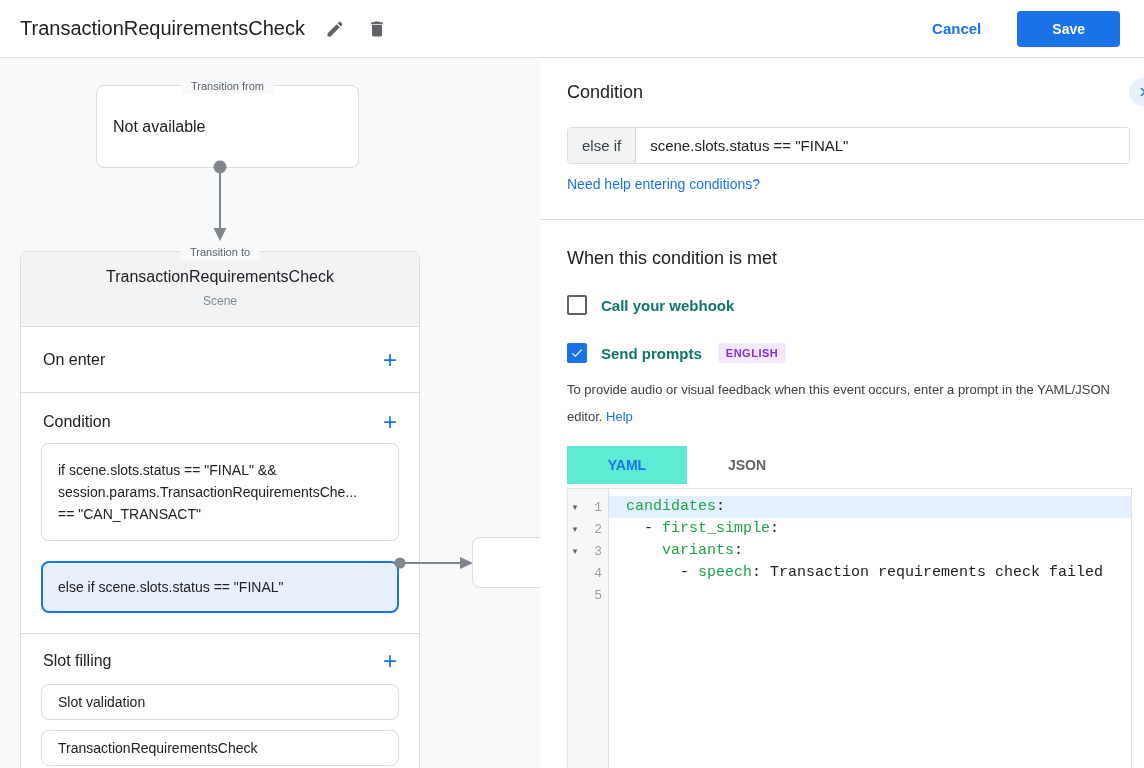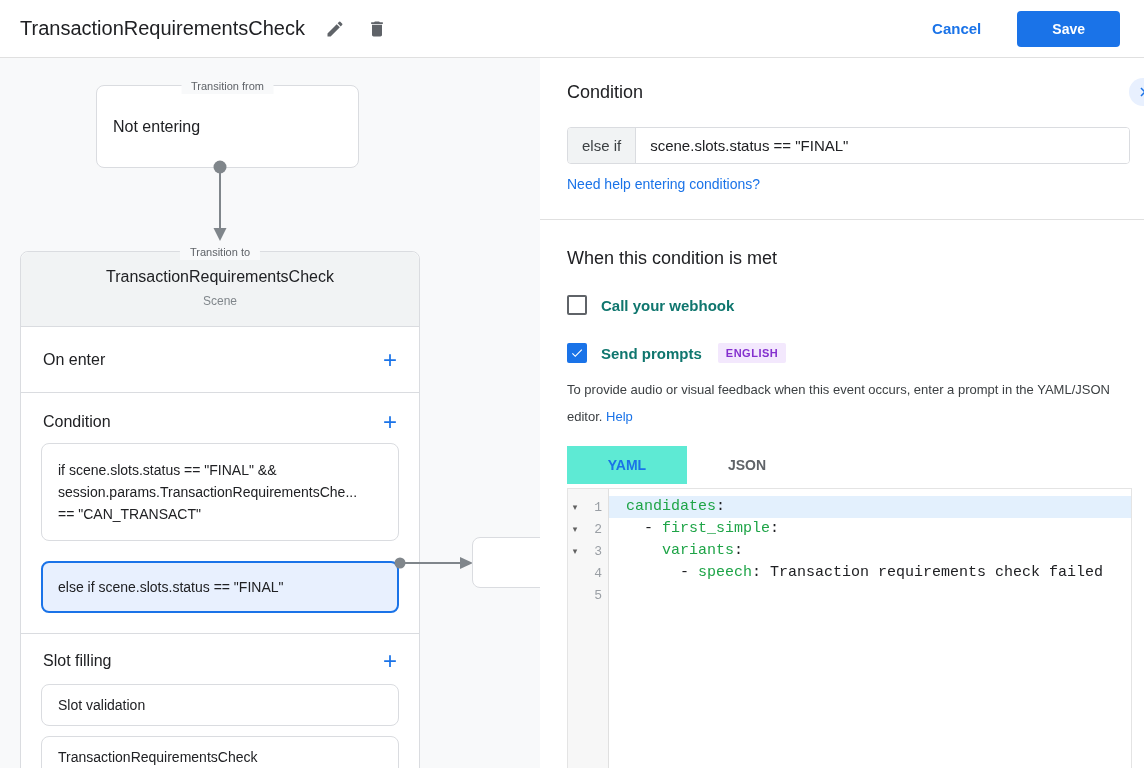--- a/index.html
+++ b/index.html
@@ -50,21 +50,21 @@
   .plus { color:#1a73e8; font-size:24px; font-weight:300; line-height:20px; cursor:pointer; }
 
   .sec-head { display:flex; align-items:center; justify-content:space-between;
               padding:0 22px; height:30px; font-size:16px; color:#202124; }
   .cond-section { padding:14px 0 20px; border-bottom:1px solid #dadce0; }
   .cond-card { margin:6px 20px 0; border:1px solid #dadce0; border-radius:8px;
                padding:15px 16px; font-size:14px; line-height:22px; color:#202124; background:#fff; }
   .cond-card.selected { margin-top:20px; background:#e8f0fe; border:2px solid #1a73e8;
                         padding:13px 15px; }
   .slot-section { padding-top:12px; }
-  .slot-card { margin:8px 20px 0; height:42px; border:1px solid #dadce0; border-radius:8px;
+  .slot-card { margin:8px 20px 0; height:36px; border:1px solid #dadce0; border-radius:8px;
                background:#fff; display:flex; align-items:center; padding:0 16px;
                font-size:14px; color:#202124; }
   .slot-card + .slot-card { margin-top:10px; }
 
   .target-box { position:absolute; left:472px; top:479px; width:100px; height:51px;
                 background:#fff; border:1px solid #dadce0; border-radius:8px; }
 
   
   .panel-top { padding:24px 14px 26px 27px; position:relative; }
   .panel-h { font-size:18px; font-weight:400; color:#202124; margin:0; }
@@ -139,21 +139,21 @@
     <button class="save-btn">Save</button>
   </div>
 </div>
 
 <div class="main">
 
   <div class="canvas">
 
     <div class="tfrom-box">
       <span class="legend">Transition from</span>
-      <div class="tfrom-value">Not entering</div>
+      <div class="tfrom-value">Not available</div>
     </div>
 
     <svg class="arrow-svg" style="left:206px; top:100px;" width="28" height="86" viewBox="0 0 28 86">
       <circle cx="14" cy="9" r="6.5" fill="#80868b"></circle>
       <line x1="14" y1="15" x2="14" y2="71" stroke="#80868b" stroke-width="2"></line>
       <path d="M14 83 L7.5 70 L20.5 70 Z" fill="#80868b"></path>
     </svg>
 
     <div class="scene-card">
       <span class="legend">Transition to</span>

